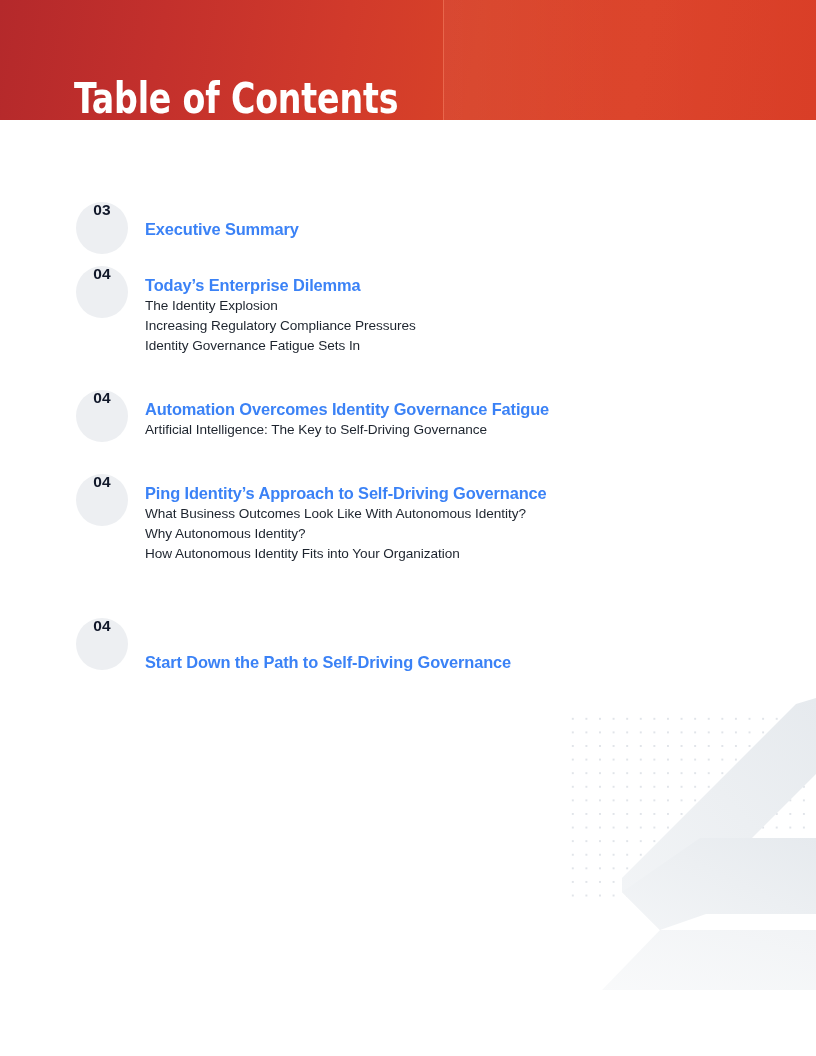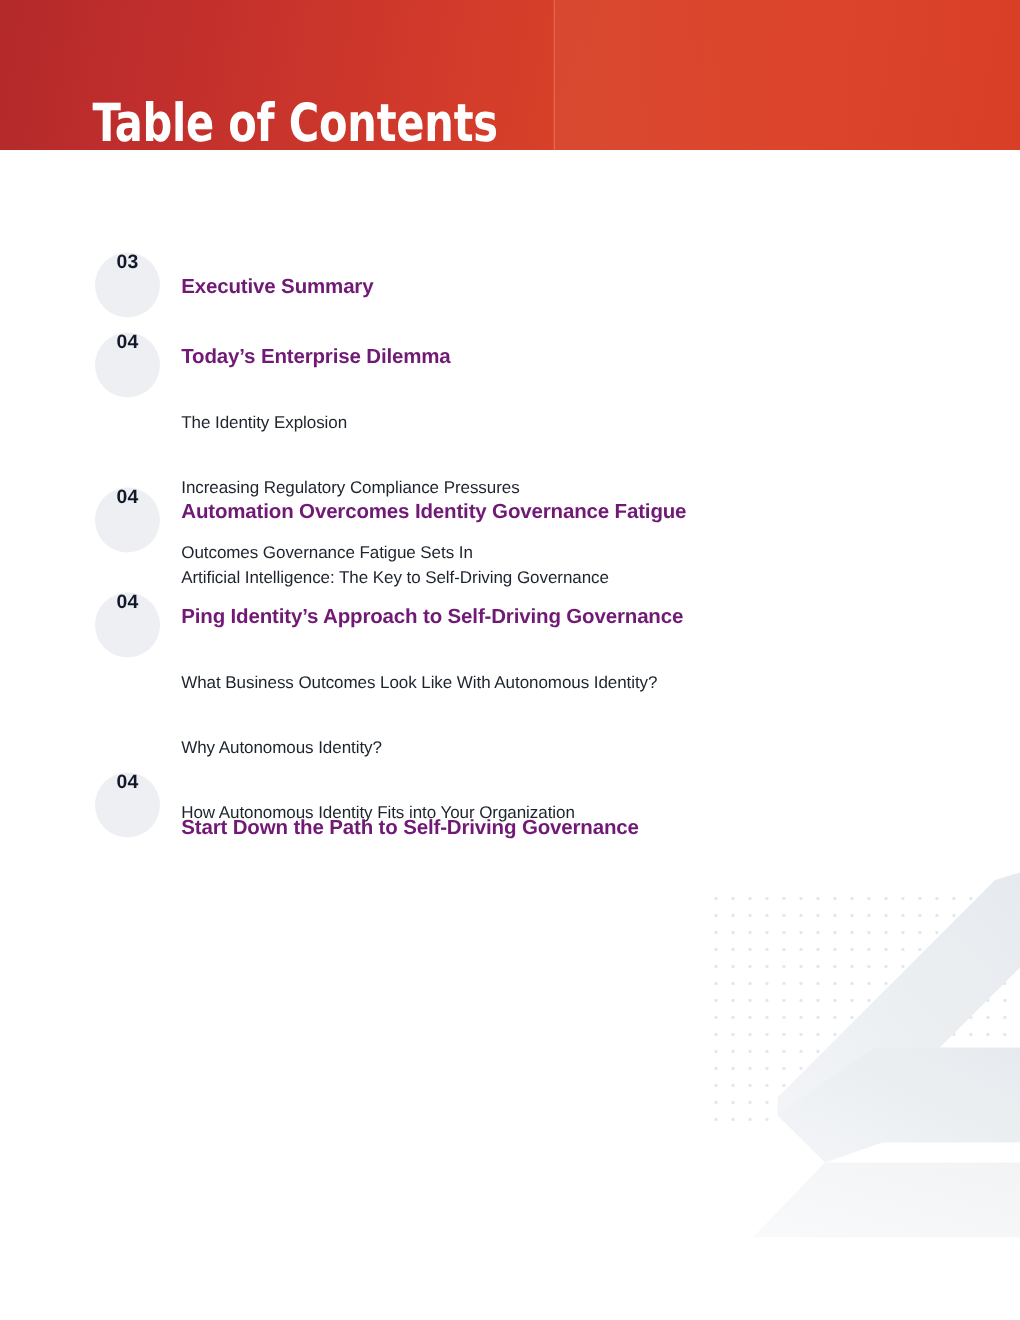--- a/index.html
+++ b/index.html
@@ -125,40 +125,39 @@
     line-height: 1;
   }
   .entry-body {
     position: absolute;
     left: 145px;
     top: 0;
     width: 640px;
   }
   .entry-heading {
     margin: 0;
-    color: #701a75;
+    color: #3b82f6;
     font-size: 16.4px;
     font-weight: 700;
     line-height: 21px;
     letter-spacing: -0.12px;
     white-space: nowrap;
   }
   .sub-list {
     margin: 0;
     padding: 0;
     list-style: none;
   }
   .sub-item {
     color: #1d242e;
     font-size: 13.6px;
     font-weight: 400;
     line-height: 20.1px;
     letter-spacing: -0.05px;
     white-space: nowrap;
-    margin-top: 32px;
   }
 </style>
 </head>
 <body>
 
 <div class="header">
   <div class="header-sheen"></div>
   <div class="header-seam"></div>
   <h1 class="header-title">Table of Contents</h1>
 </div>
@@ -174,21 +173,21 @@
     </div>
     <div class="toc-entry" style="top: 111px;">
       <div class="badge">
         <span class="badge-num">04</span>
       </div>
       <div class="entry-body" style="top: 9px;">
         <div class="entry-heading">Today’s Enterprise Dilemma</div>
         <ul class="sub-list">
           <li class="sub-item">The Identity Explosion</li>
           <li class="sub-item">Increasing Regulatory Compliance Pressures</li>
-          <li class="sub-item">Outcomes Governance Fatigue Sets In</li>
+          <li class="sub-item">Identity Governance Fatigue Sets In</li>
         </ul>
       </div>
     </div>
     <div class="toc-entry" style="top: 235px;">
       <div class="badge">
         <span class="badge-num">04</span>
       </div>
       <div class="entry-body" style="top: 9px;">
         <div class="entry-heading">Automation Overcomes Identity Governance Fatigue</div>
         <ul class="sub-list">

